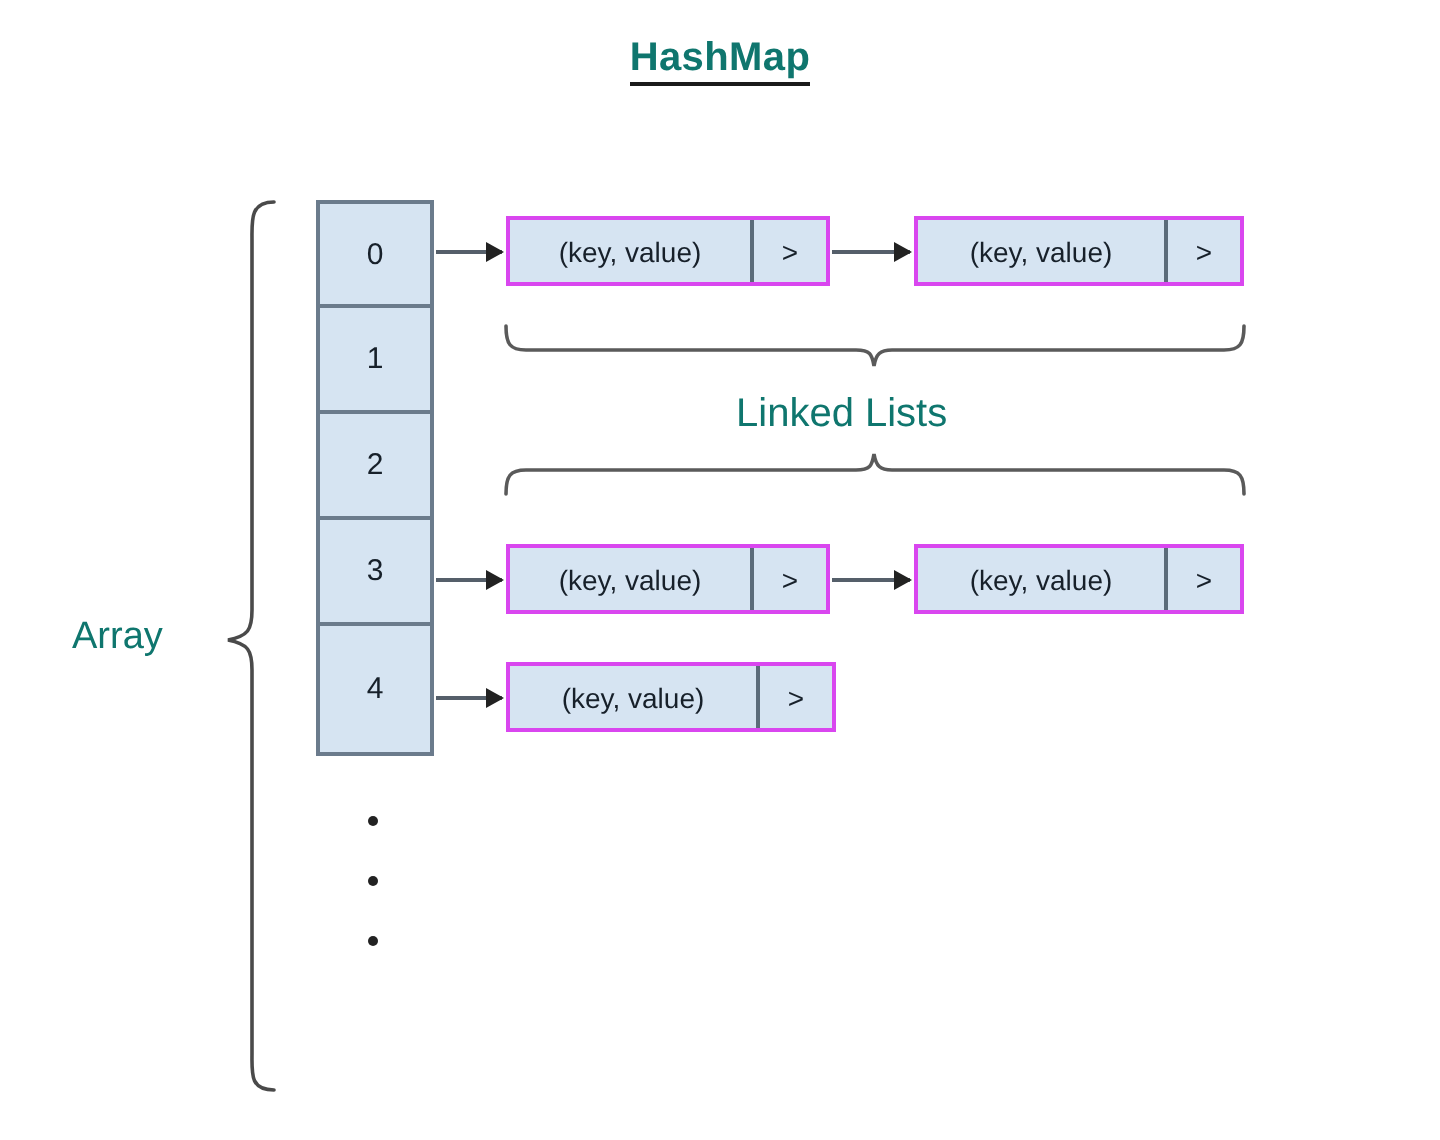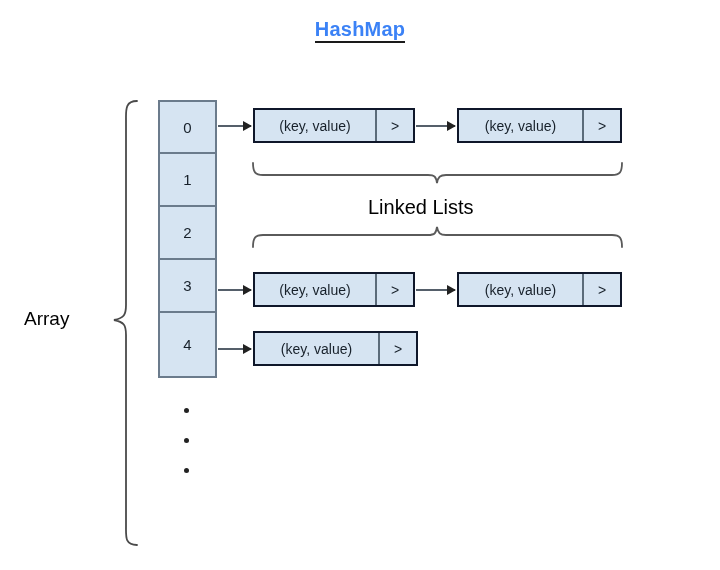--- a/index.html
+++ b/index.html
@@ -19,21 +19,21 @@
     height: 570px;
   }
   #title {
     position: absolute;
     left: 0;
     top: 18px;
     width: 720px;
     text-align: center;
     font-size: 20px;
     font-weight: bold;
-    color: #3b82f6;
+    color: #0f766e;
     letter-spacing: 0.2px;
   }
   #title span {
     border-bottom: 2px solid #1a1a1a;
     padding-bottom: 1px;
   }
 
   
   .array-cell {
     position: absolute;
@@ -66,21 +66,21 @@
     height: 5px;
     border-radius: 50%;
     background: #222;
   }
 
   
   .node {
     position: absolute;
     height: 35px;
     box-sizing: border-box;
-    border: 2px solid #0f172a;
+    border: 2px solid #d946ef;
     background: #d6e4f2;
     display: flex;
     align-items: stretch;
   }
   .node .kv {
     flex: 1 1 auto;
     display: flex;
     align-items: center;
     justify-content: center;
     font-size: 14px;
@@ -112,21 +112,21 @@
     height: 0;
     border-left: 9px solid #222;
     border-top: 5px solid transparent;
     border-bottom: 5px solid transparent;
   }
 
   
   .plain-label {
     position: absolute;
     font-size: 19px;
-    color: #000000;
+    color: #0f766e;
     white-space: nowrap;
     text-align: right;
   }
 
   svg.overlay {
     position: absolute;
     left: 0;
     top: 0;
     width: 720px;
     height: 570px;
@@ -162,21 +162,21 @@
 
     <path d="M 253 247
              C 253 238, 255 235, 263 235
              L 428 235
              C 435 235, 436 233, 437 227
              C 438 233, 440 235, 446 235
              L 612 235
              C 620 235, 622 238, 622 247" fill="none" stroke="#5a5a5a" stroke-width="1.8" stroke-linecap="round"></path>
   </svg>
 
-  <div class="plain-label" style="left:24px; top:308px;">Array</div>
+  <div class="plain-label" style="left:36px; top:308px;">Array</div>
 
   <div class="plain-label" style="left:368px; top:196px; font-size:20px;">Linked Lists</div>
 
   <div class="array-cell stacked" style="top:100px; height:53px;">
     <span>0</span>
   </div>
   <div class="array-cell stacked-mid" style="top:153px; height:53px;">
     <span>1</span>
   </div>
   <div class="array-cell stacked-mid" style="top:206px; height:53px;">

